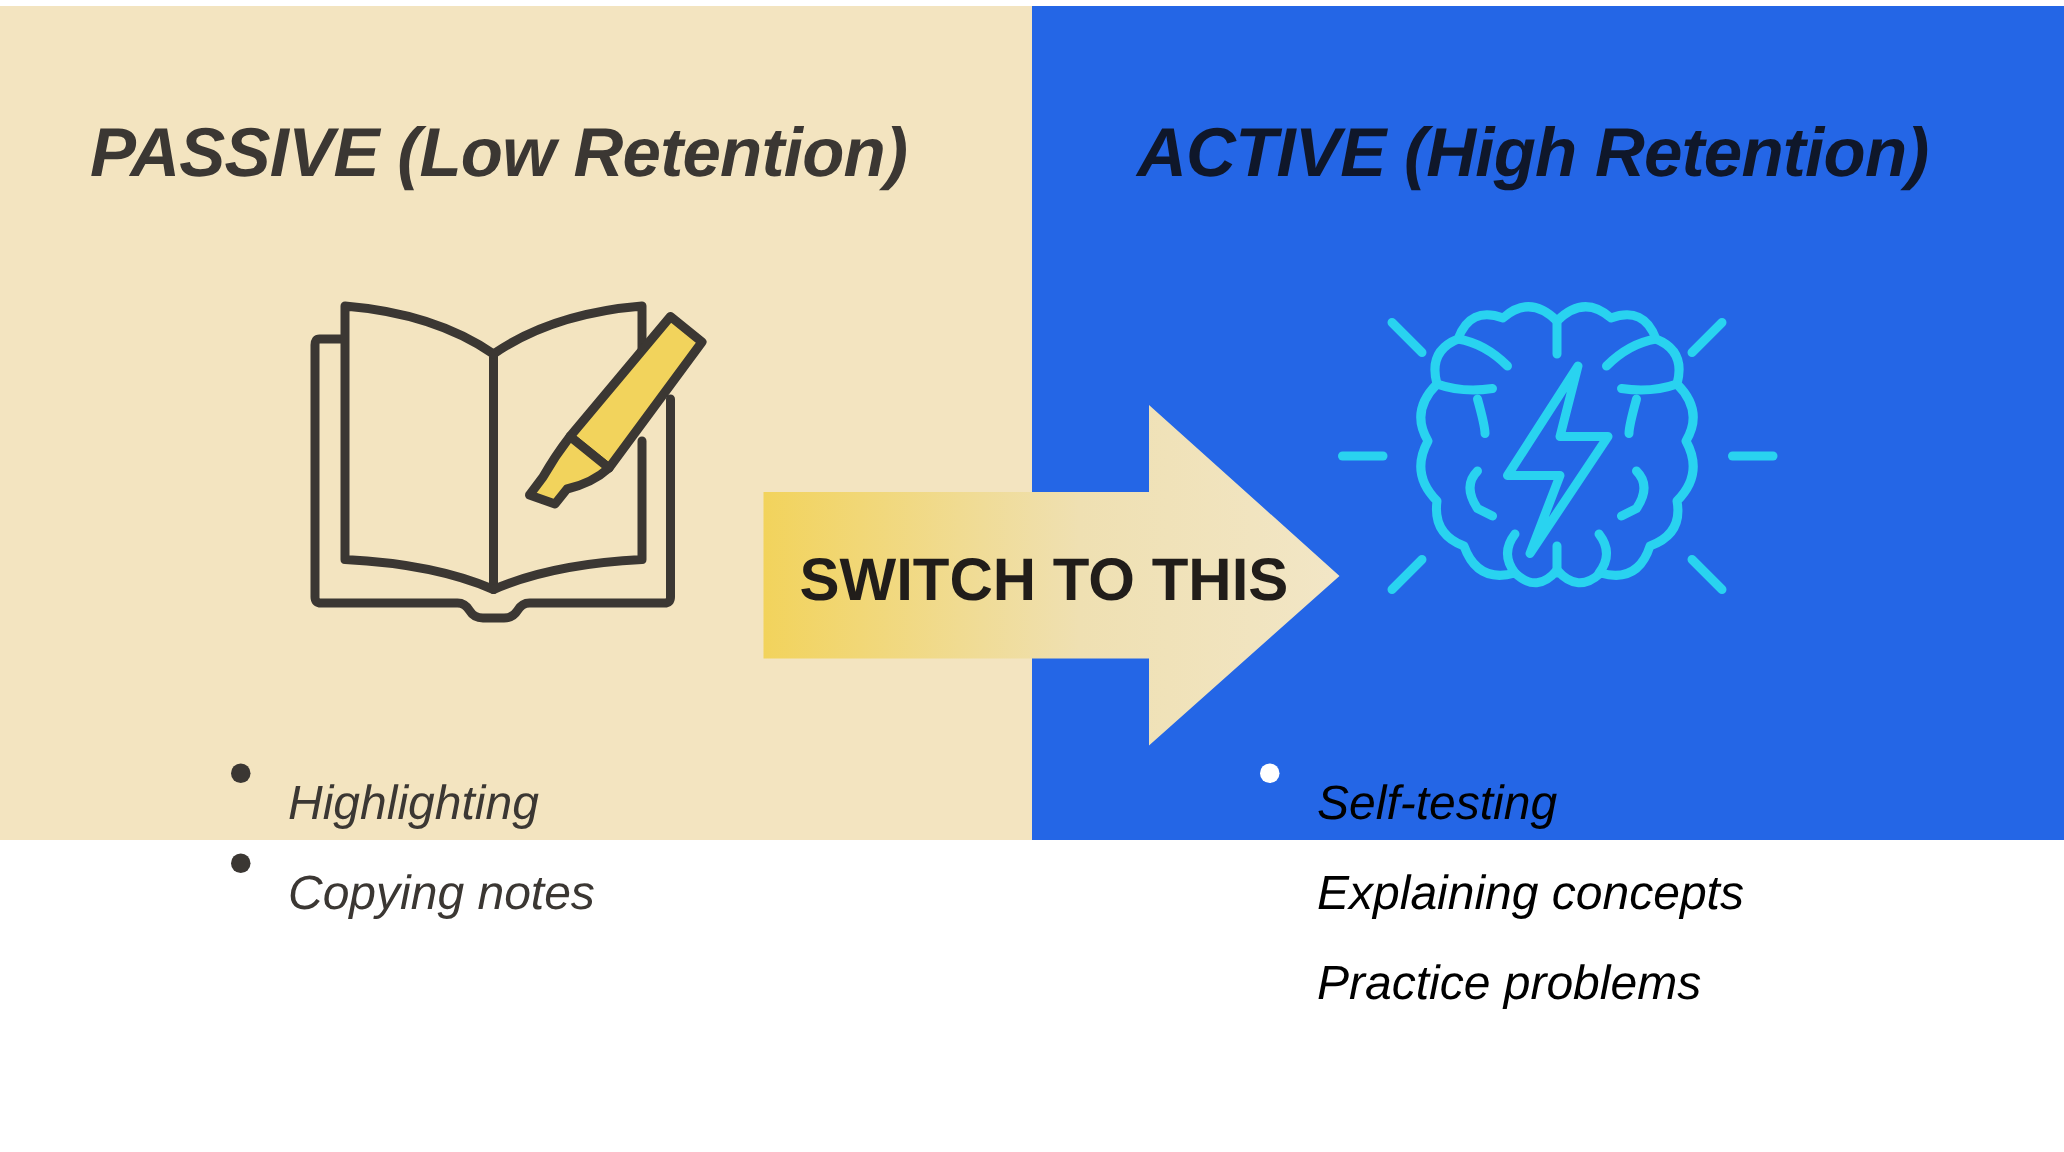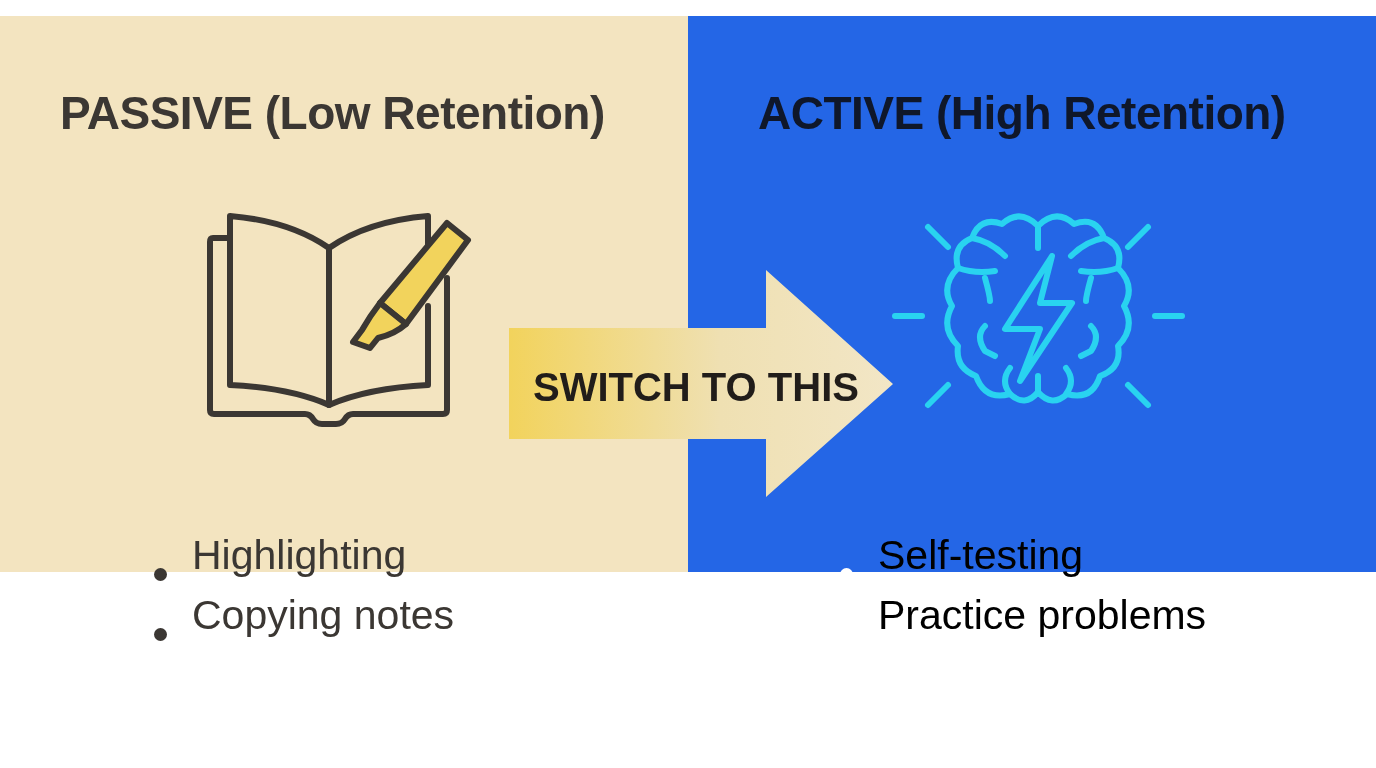--- a/index.html
+++ b/index.html
@@ -1,24 +1,24 @@
 <!DOCTYPE html>
 <html><head>
 <meta charset="utf-8">
 <style>
   * { margin:0; padding:0; box-sizing:border-box; }
   body { width:1376px; height:768px; overflow:hidden; position:relative; font-family:"Liberation Sans", sans-serif; }
-  .panel { position:absolute; top:16px; height:556px; }
+  .panel { position:absolute; top:4px; height:556px;font-style:italic; }
   .left { left:0; width:688px; background:#f3e4c0; }
   .right { left:688px; width:688px; background:#2466e6; }
   .title { position:absolute; top:70px; font-weight:bold; font-size:46px; white-space:nowrap; letter-spacing:-0.5px; }
   .left .title { left:60px; color:#3b3733; }
   .right .title { left:70px; color:#0f172a; }
   ul.list { position:absolute; top:505px; list-style:none; }
-  ul.list li { font-size:41px; height:60px; line-height:52px; display:flex; align-items:flex-end; }
+  ul.list li { font-size:32px; height:60px; line-height:52px; display:flex; align-items:flex-start; }
   ul.list li .dot { width:13px; height:13px; border-radius:50%; margin-right:25px; display:inline-block; }
   .left ul.list { left:154px; color:#3b3733; }
   .left ul.list .dot { background:#3b3733; }
   .right ul.list { left:152px; color:#000000; }
   .right ul.list .dot { background:#ffffff; }
   .icon { position:absolute; }
   #arrow { position:absolute; left:0; top:0; }
   .arrow-label { position:absolute; left:533px; top:365px; font-weight:bold; font-size:40px; color:#211d1a; white-space:nowrap; }
 </style>
 </head>
@@ -74,20 +74,24 @@
       <path d="M1052 240 L1005 313 H1040 L1020 365 L1072 287 H1040 Z"></path>
     </g>
   </svg>
   <ul class="list">
     <li>
         <span class="dot"></span>
         <span>Self-testing</span>
       </li>
     <li>
         <span class="dot"></span>
+        <span>Explaining concepts</span>
+      </li>
+    <li>
+        <span class="dot"></span>
         <span>Practice problems</span>
       </li>
   </ul>
 </div>
 
 <svg id="arrow" width="1376" height="768" viewBox="0 0 1376 768">
   <defs>
     <linearGradient id="ag" x1="0" y1="0" x2="1" y2="0">
       <stop offset="0" stop-color="#f2d35c"></stop>
       <stop offset="0.55" stop-color="#efe0b2"></stop>

